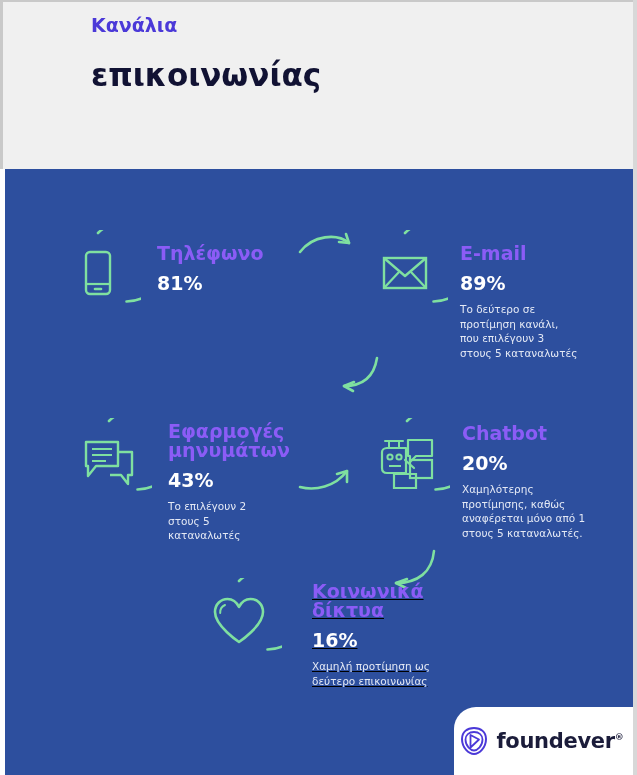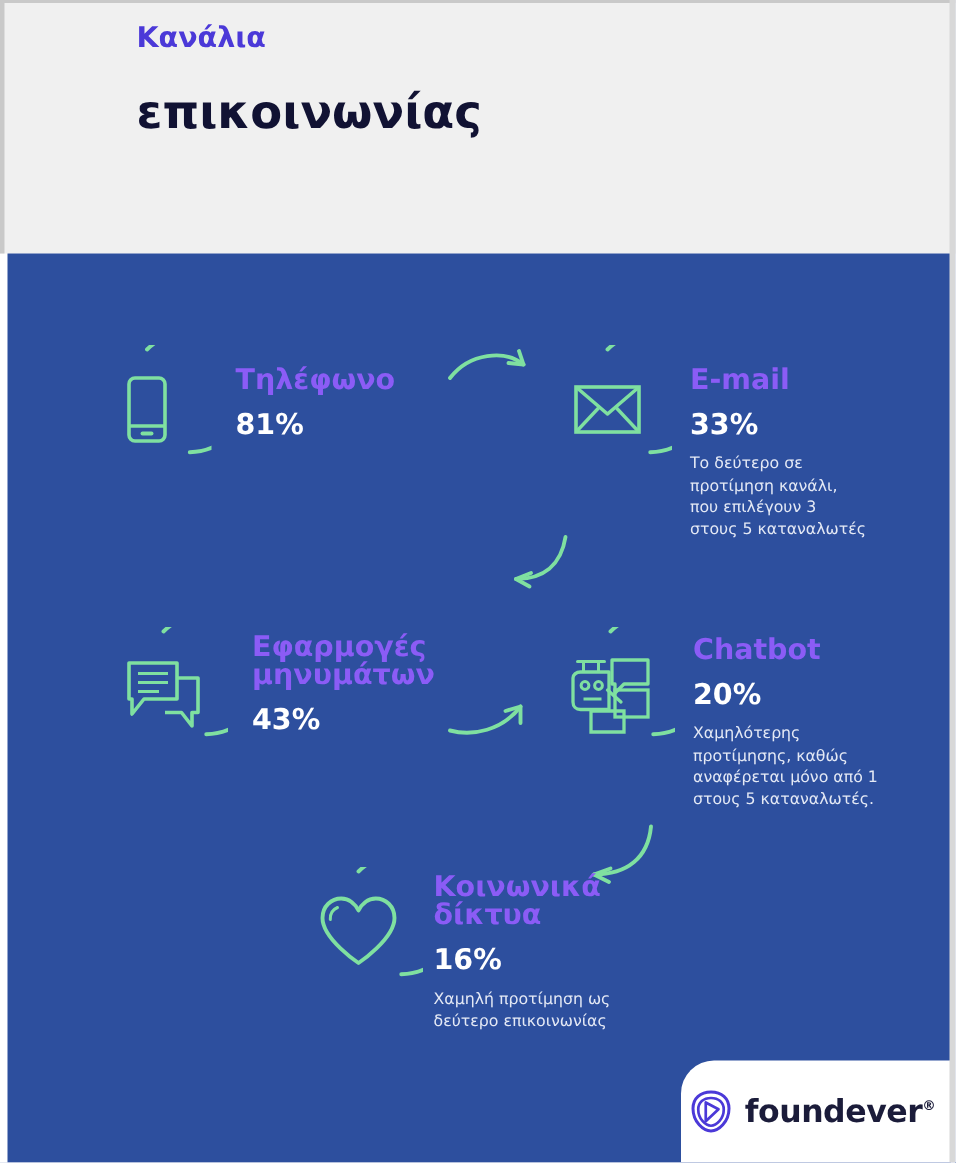--- a/index.html
+++ b/index.html
@@ -111,21 +111,21 @@
   .stat-email    { left: 362px; top: 230px; }
   .stat-email .stat-text { left: 98px; top: 14px; width: 160px; }
 
   .stat-apps     { left: 66px;  top: 418px; }
   .stat-apps .stat-text { left: 102px; top: 4px; width: 160px; }
 
   .stat-chatbot  { left: 364px; top: 418px; }
   .stat-chatbot .stat-text { left: 98px; top: 6px; width: 160px; }
 
   .stat-social   { left: 196px; top: 578px; }
-  .stat-social .stat-text { left: 93px; top: 4px; width: 165px; }
+  .stat-social .stat-text { left: 116px; top: 4px; width: 165px; text-decoration: underline; }
 
   
   .arrow { position: absolute; }
 
   
   .logo-card {
     position: absolute;
     right: 0;
     bottom: 0;
     width: 180px;
@@ -218,41 +218,44 @@
 
   <div class="stat stat-email">
     <svg class="icon-circle" viewBox="0 0 86 86">
       <path d="M43 3 A 40 40 0 1 1 71.5 71.5" stroke="#7fe0a0" stroke-width="2.6" fill="none" stroke-linecap="round"></path>
       <rect x="22" y="28" width="42" height="30" stroke="#7fe0a0" stroke-width="2.4" fill="none"></rect>
       <path d="M22 28 L 43 46 L 64 28" stroke="#7fe0a0" stroke-width="2.4" fill="none" stroke-linejoin="round"></path>
       <path d="M22 58 L 37 42 M64 58 L 49 42" stroke="#7fe0a0" stroke-width="2.2" fill="none"></path>
     </svg>
     <div class="stat-text">
       <p class="stat-label">E-mail</p>
-      <p class="stat-value">33%</p>
+      <p class="stat-value">89%</p>
       <p class="stat-desc">Το δεύτερο σε
 προτίμηση  κανάλι,
 που επιλέγουν 3
 στους 5 καταναλωτές</p>
     </div>
   </div>
 
   <div class="stat stat-apps">
     <svg class="icon-circle" viewBox="0 0 86 86">
       <path d="M43 3 A 40 40 0 1 1 71.5 71.5" stroke="#7fe0a0" stroke-width="2.6" fill="none" stroke-linecap="round"></path>
       <path d="M20 24 L 52 24 L 52 48 L 30 48 L 22 58 L 22 48 L 20 48 Z" stroke="#7fe0a0" stroke-width="2.4" fill="none" stroke-linejoin="round"></path>
       <line x1="26" y1="31" x2="46" y2="31" stroke="#7fe0a0" stroke-width="2"></line>
       <line x1="26" y1="37" x2="46" y2="37" stroke="#7fe0a0" stroke-width="2"></line>
       <line x1="26" y1="43" x2="40" y2="43" stroke="#7fe0a0" stroke-width="2"></line>
       <path d="M52 34 L 66 34 L 66 57 L 62 57 L 62 66 L 55 57 L 44 57" stroke="#7fe0a0" stroke-width="2.4" fill="none" stroke-linejoin="round"></path>
     </svg>
     <div class="stat-text">
       <p class="stat-label">Εφαρμογές
 μηνυμάτων</p>
       <p class="stat-value">43%</p>
+      <p class="stat-desc">Το επιλέγουν 2
+στους 5
+καταναλωτές</p>
     </div>
   </div>
 
   <div class="stat stat-chatbot">
     <svg class="icon-circle" viewBox="0 0 86 86">
       <path d="M43 3 A 40 40 0 1 1 71.5 71.5" stroke="#7fe0a0" stroke-width="2.6" fill="none" stroke-linecap="round"></path>
       <path d="M18 34 L 18 50 C 18 53, 20 55, 23 55 L 42 55 L 42 30 L 23 30 C 20 30, 18 32, 18 34 Z" stroke="#7fe0a0" stroke-width="2.2" fill="none" stroke-linejoin="round"></path>
       <circle cx="26" cy="39" r="2.6" stroke="#7fe0a0" stroke-width="2" fill="none"></circle>
       <circle cx="35" cy="39" r="2.6" stroke="#7fe0a0" stroke-width="2" fill="none"></circle>
       <line x1="25" y1="48" x2="37" y2="48" stroke="#7fe0a0" stroke-width="2"></line>

